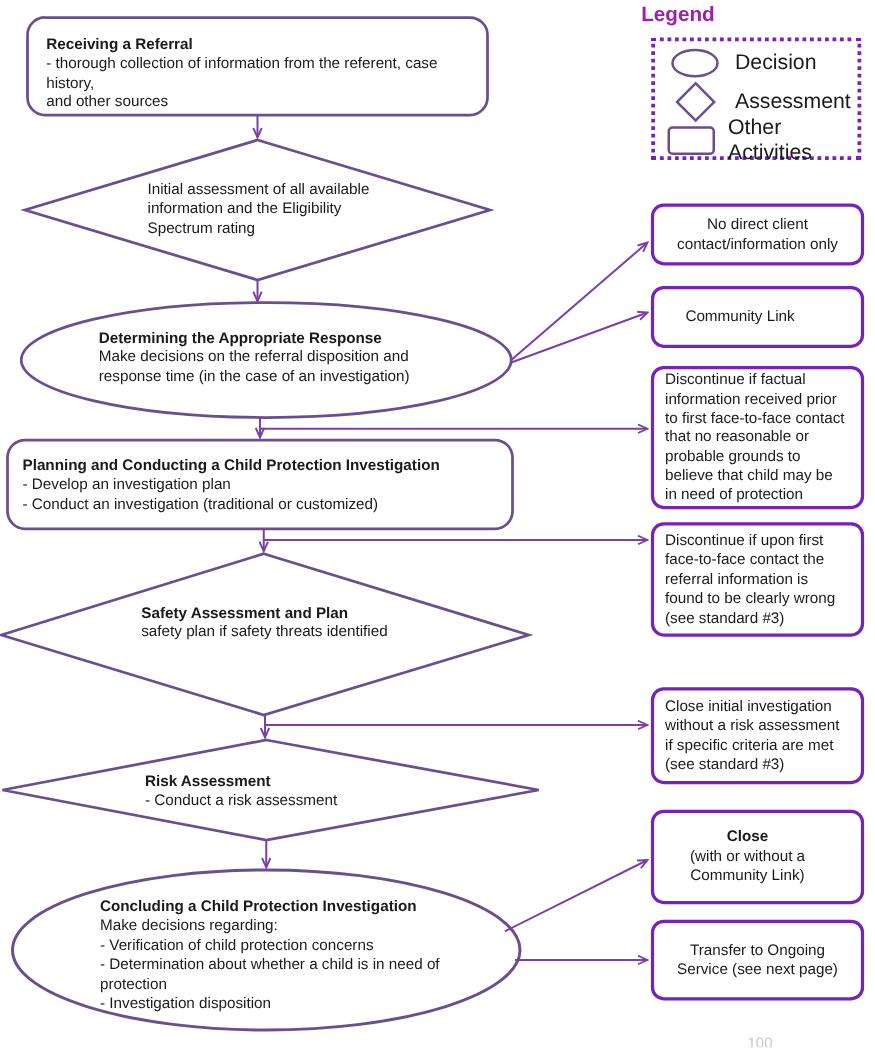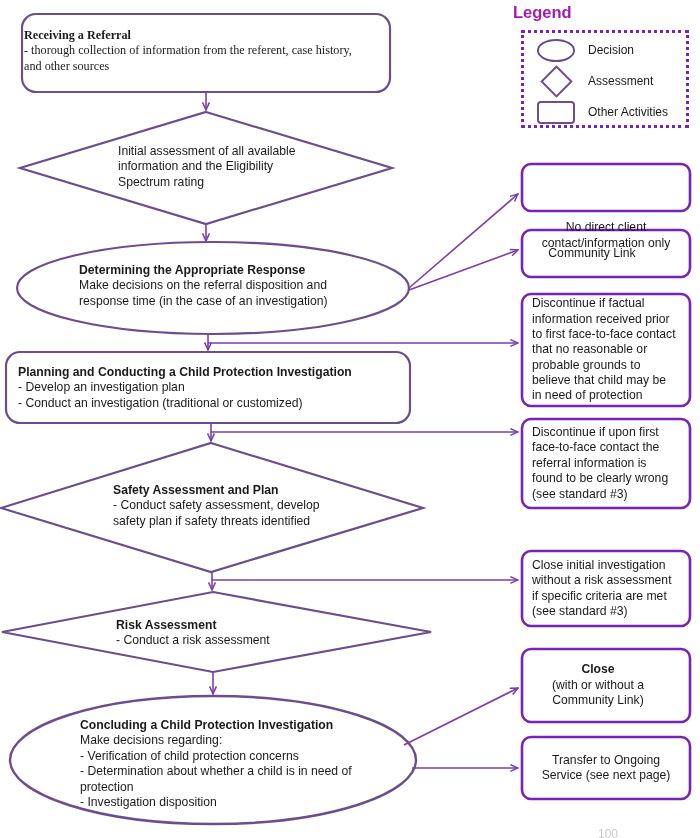--- a/index.html
+++ b/index.html
@@ -83,21 +83,21 @@
     display: flex;
     align-items: center;
   }
   .legend-shape-cell {
     width: 64px;
     display: flex;
     align-items: center;
     justify-content: center;
   }
   .legend-label {
-    font-size: 12px;
+    font-size: 17px;
     color: #1a1a1a;
   }
   .lg-oval {
     width: 34px; height: 19px;
     border: 2.2px solid #6B4E8E;
     border-radius: 50%;
   }
   .lg-diamond {
     width: 19px; height: 19px;
     border: 2.2px solid #6B4E8E;
@@ -165,21 +165,21 @@
 
     <path d="M211,432 L518,432" fill="none" stroke="#7A3FA8" stroke-width="1.6" marker-end="url(#arrowOpen)"></path>
 
     <path d="M212,580 L518,580" fill="none" stroke="#7A3FA8" stroke-width="1.6" marker-end="url(#arrowOpen)"></path>
 
     <path d="M404,745 L518,688" fill="none" stroke="#7A3FA8" stroke-width="1.6" marker-end="url(#arrowOpen)"></path>
 
     <path d="M412,768 L518,768" fill="none" stroke="#7A3FA8" stroke-width="1.6" marker-end="url(#arrowOpen)"></path>
   </svg>
 
-  <div class="node-text proc-text t-left" style="left:24px; top:28px; width:350px;font-family:Liberation Serif, serif;">
+  <div class="node-text proc-text t-left" style="left:37px; top:28px; width:350px;">
     <div class="bold">Receiving a Referral</div>
     <div>- thorough collection of information from the referent, case history,</div>
     <div>and other sources</div>
   </div>
 
   <div class="node-text diamond-text t-left" style="left:118px; top:144px; width:240px;">
     <div>Initial assessment of all available</div>
     <div>information and the Eligibility</div>
     <div>Spectrum rating</div>
   </div>
@@ -191,39 +191,38 @@
   </div>
 
   <div class="node-text proc-text t-left" style="left:18px; top:365px; width:388px;">
     <div class="bold">Planning and Conducting a Child Protection Investigation</div>
     <div>- Develop an investigation plan</div>
     <div>- Conduct an investigation (traditional or customized)</div>
   </div>
 
   <div class="node-text diamond-text t-left" style="left:113px; top:483px; width:262px;">
     <div class="bold">Safety Assessment and Plan</div>
-    <div>- Conduct safety assessment, develop</div>
     <div>safety plan if safety threats identified</div>
   </div>
 
   <div class="node-text diamond-text t-left" style="left:116px; top:618px; width:250px;">
     <div class="bold">Risk Assessment</div>
     <div>- Conduct a risk assessment</div>
   </div>
 
   <div class="node-text oval-text t-left" style="left:80px; top:718px; width:318px;">
     <div class="bold">Concluding a Child Protection Investigation</div>
     <div>Make decisions regarding:</div>
     <div>- Verification of child protection concerns</div>
     <div>- Determination about whether a child is in need of</div>
     <div>protection</div>
     <div>- Investigation disposition</div>
   </div>
 
-  <div class="node-text rbox-text t-center" style="left:524px; top:164px; width:164px; height:47px;margin-top:48px;">
+  <div class="node-text rbox-text t-center" style="left:524px; top:164px; width:164px; height:47px;">
     <span>
       <div>No direct client</div>
       <div>contact/information only</div>
     </span>
   </div>
 
   <div class="node-text rbox-text t-center" style="left:524px; top:230px; width:136px; height:47px;">
     <span>
       <div>Community Link</div>
     </span>

